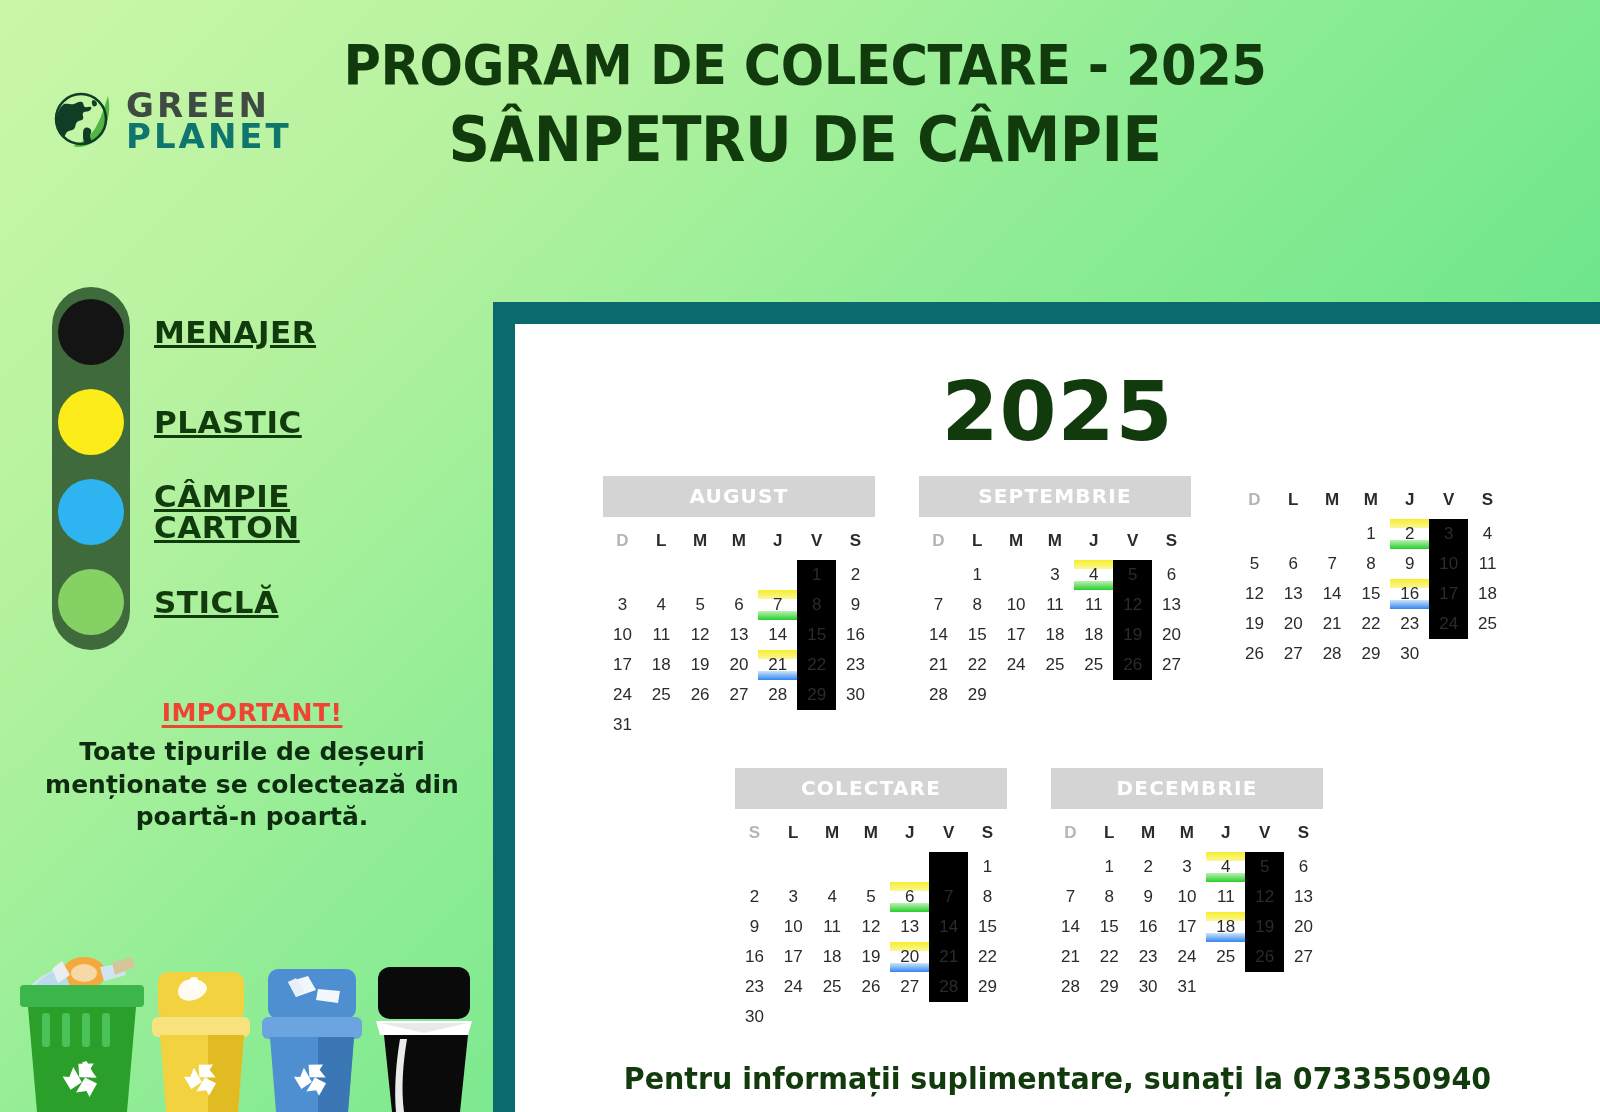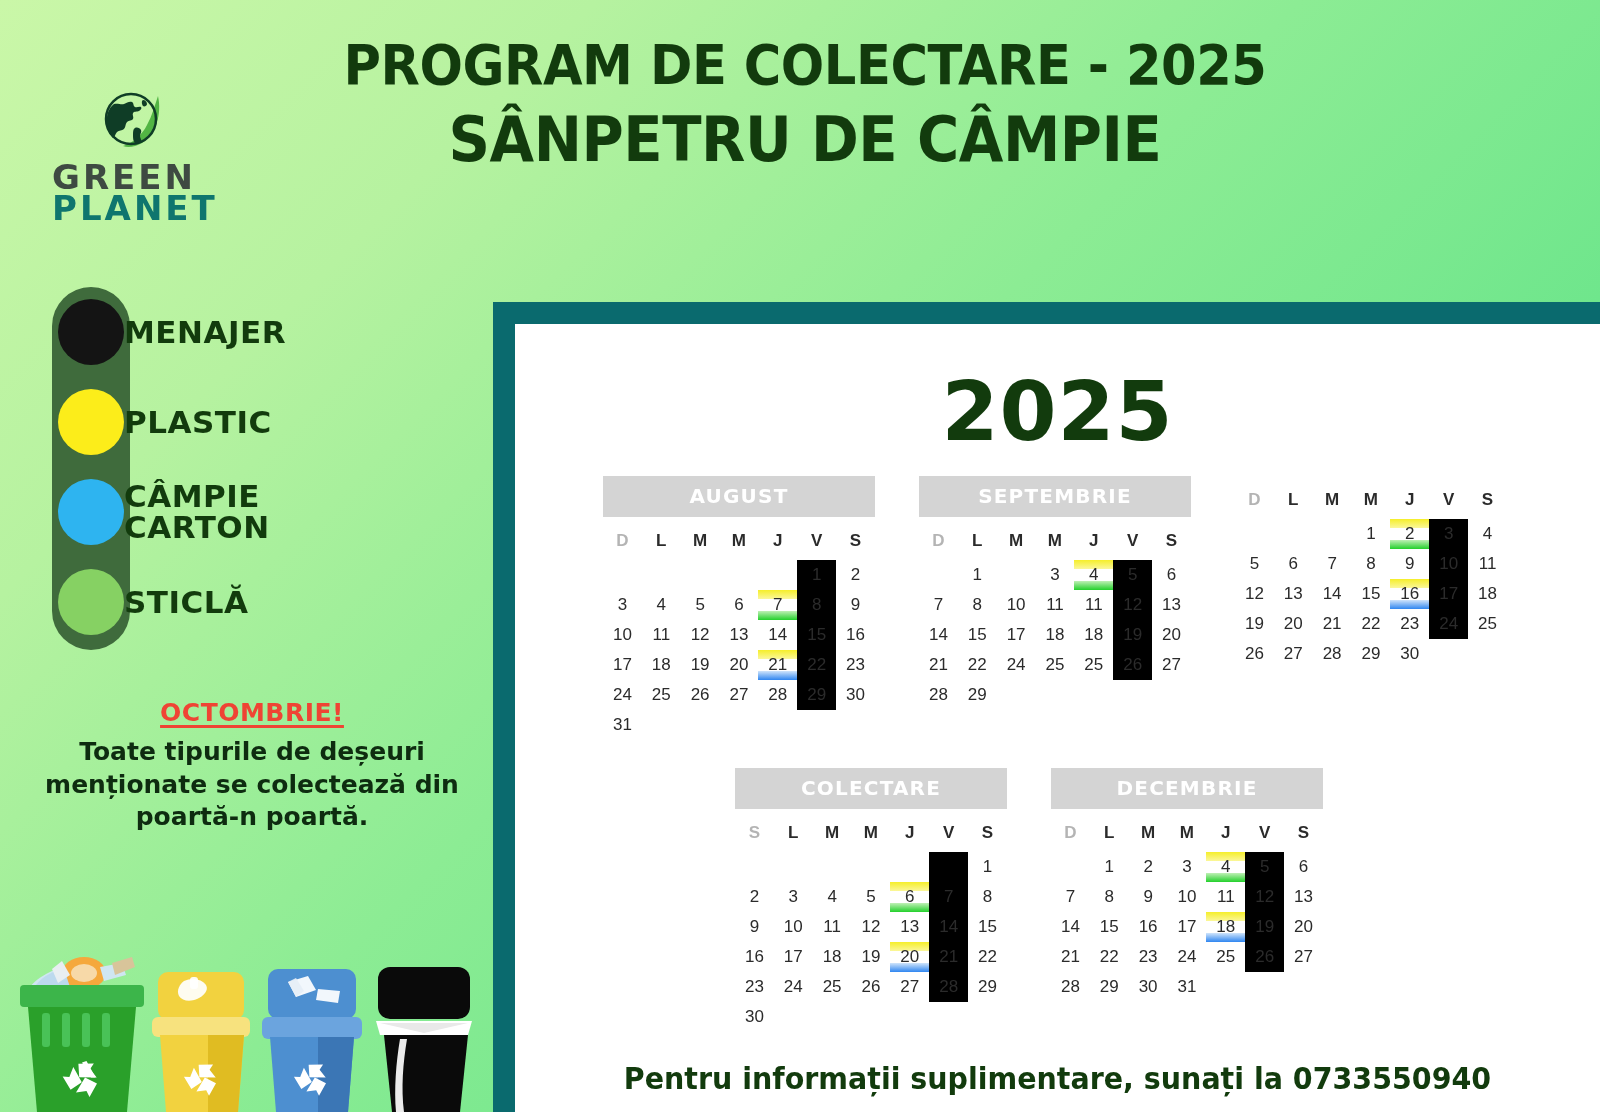--- a/index.html
+++ b/index.html
@@ -5,41 +5,41 @@
   html,body{margin:0;padding:0;}
   body{
     width:1600px;height:1112px;overflow:hidden;
     font-family:"Liberation Sans",sans-serif;
     background:linear-gradient(135deg,#caf7a8 0%,#b6f2a0 22%,#8cec94 48%,#6fe68c 70%,#59e084 100%);
     position:relative;
   }
   .poster{position:absolute;inset:0;}
 
   
-  .logo{position:absolute;left:52px;top:88px;display:flex;align-items:center;gap:8px;flex-direction:column;}
+  .logo{position:absolute;left:52px;top:88px;display:flex;align-items:center;gap:8px;}
   .logo-globe{width:66px;height:66px;position:relative;flex:none;}
   .logo-text{display:flex;flex-direction:column;line-height:0.92;}
   .logo-green{font-size:34px;font-weight:700;letter-spacing:3px;color:#3e4a42;font-family:"DejaVu Sans",sans-serif;}
   .logo-planet{font-size:34px;font-weight:700;letter-spacing:3px;color:#0f766e;font-family:"DejaVu Sans",sans-serif;}
 
   
   .title-block{position:absolute;left:300px;top:37px;width:1010px;text-align:center;}
   .title-1{font-family:"DejaVu Sans",sans-serif;font-size:55px;font-weight:700;color:#123b0d;letter-spacing:-0.5px;line-height:1.05;
            transform:scaleX(0.93);transform-origin:center;}
   .title-2{font-family:"DejaVu Sans",sans-serif;font-size:62px;font-weight:700;color:#123b0d;letter-spacing:-0.5px;line-height:1.05;margin-top:12px;
            transform:scaleX(0.93);transform-origin:center;}
 
   
   .legend{position:absolute;left:52px;top:287px;}
   .legend-bar{position:absolute;left:0;top:0;width:78px;height:363px;background:#3f6b3c;border-radius:39px;}
   .legend-rows{position:relative;}
   .legend-row{display:flex;align-items:center;height:90px;}
   .legend-dot{width:66px;height:66px;border-radius:50%;margin-left:6px;flex:none;}
-  .legend-label{font-family:"DejaVu Sans",sans-serif;font-size:31px;font-weight:700;
-                color:#123b0d;line-height:1.0;letter-spacing:0.5px;white-space:pre-line;}
+  .legend-label{margin-left:30px;font-family:"DejaVu Sans",sans-serif;font-size:31px;font-weight:700;
+                color:#123b0d;line-height:1.0;letter-spacing:0.5px;white-space:pre-line;text-decoration:underline;}
 
   
   .important{position:absolute;left:12px;top:698px;width:480px;text-align:center;}
   .important-head{font-family:"DejaVu Sans",sans-serif;font-size:25px;font-weight:700;color:#ef4434;
                   text-decoration:underline;text-decoration-thickness:3px;text-underline-offset:4px;letter-spacing:0.5px;}
   .important-body{margin-top:9px;font-family:"DejaVu Sans",sans-serif;font-size:25px;font-weight:700;color:#0e2c10;line-height:1.3;}
 
   
   .bins{position:absolute;left:12px;bottom:0;width:470px;height:185px;}
 
@@ -120,21 +120,21 @@
 CARTON</div>
         </div>
         <div class="legend-row">
           <div class="legend-dot" style="background: rgb(134, 209, 99);"></div>
           <div class="legend-label">STICLĂ</div>
         </div>
       </div>
   </div>
 
   <div class="important">
-    <div class="important-head">OCTOMBRIE!</div>
+    <div class="important-head">IMPORTANT!</div>
     <div class="important-body">Toate tipurile de deșeuri menționate se colectează din poartă-n poartă.</div>
   </div>
 
   <div class="bins">
     <svg width="470" height="185" viewBox="0 0 470 185">
 
       <g>
         <path d="M18 60c6-8 14-12 22-16 10-5 22-8 34-6 10 2 18 8 24 14" fill="#cfe6f2"></path>
         <ellipse cx="72" cy="46" rx="22" ry="16" fill="#f5a83c"></ellipse>
         <ellipse cx="72" cy="46" rx="13" ry="9" fill="#f7d9a8"></ellipse>

